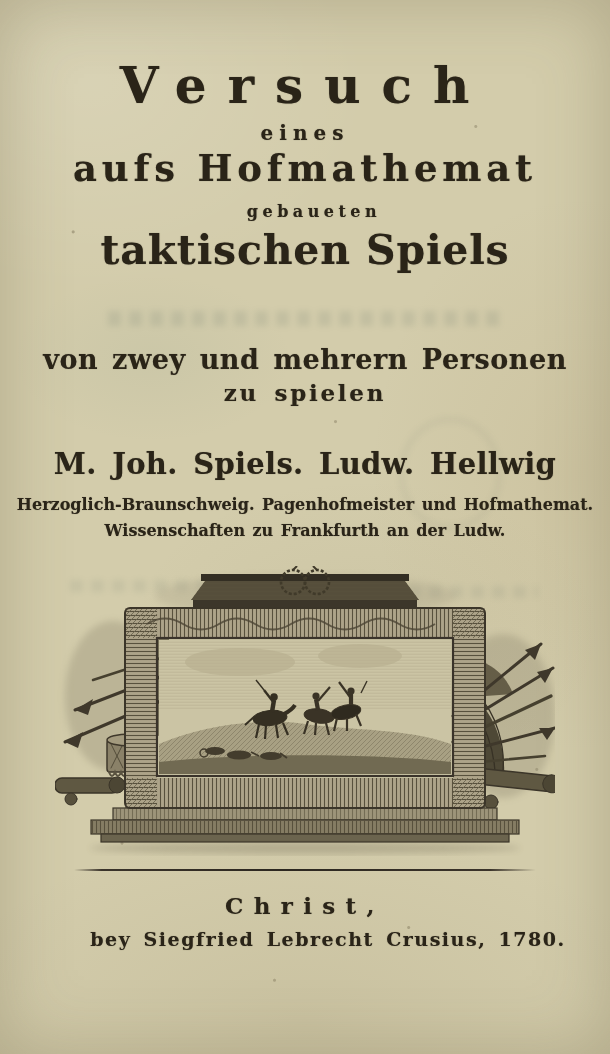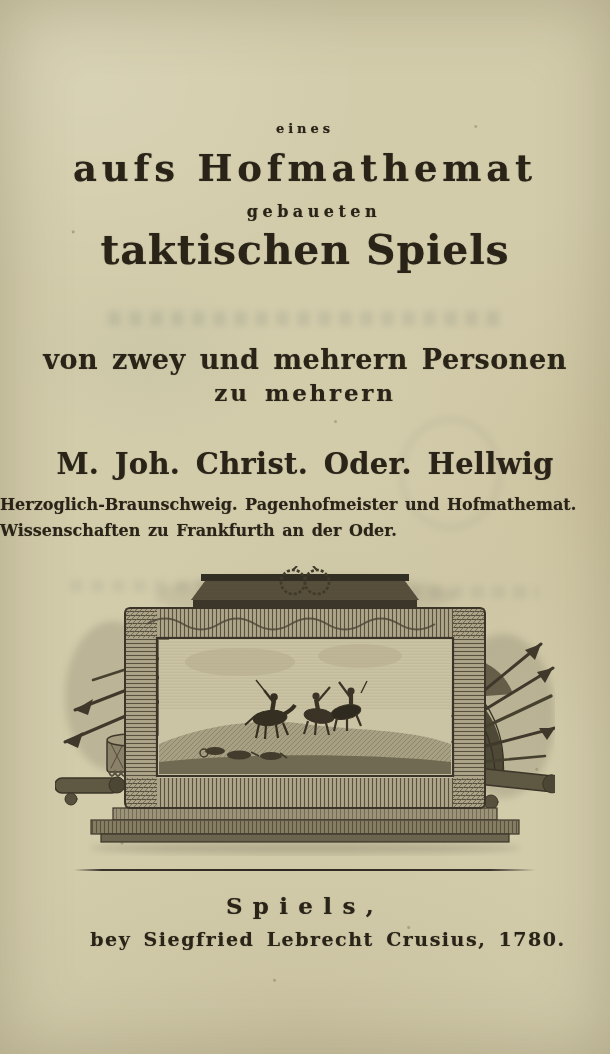--- a/index.html
+++ b/index.html
@@ -27,29 +27,29 @@
       radial-gradient(circle 1.5px at 33% 64%, rgba(90,80,55,.28) 0 1px, transparent 2px),
       radial-gradient(circle 1.5px at 67% 88%, rgba(90,80,55,.32) 0 1px, transparent 2px),
       radial-gradient(circle 1.5px at 88% 73%, rgba(90,80,55,.30) 0 1px, transparent 2px),
       radial-gradient(circle 1.5px at 45% 93%, rgba(90,80,55,.30) 0 1px, transparent 2px),
       radial-gradient(circle 1px at 55% 40%, rgba(90,80,55,.30) 0 1px, transparent 2px),
       radial-gradient(circle 1px at 20% 80%, rgba(90,80,55,.30) 0 1px, transparent 2px);
   }
   .txt{position:absolute;left:0;width:100%;text-align:center;white-space:nowrap;
        font-weight:bold;text-shadow:0 0 1px rgba(42,36,24,.45);}
   .t-versuch   {top:56px;  font-size:50px; letter-spacing:.42em;}
-  .t-eines     {top:121px; font-size:13px; letter-spacing:.30em;}
+  .t-eines     {top:121px; font-size:20px; letter-spacing:.30em;}
   .t-schach    {top:146px; font-size:37px; letter-spacing:.13em;}
   .t-gebaueten {top:202px; font-size:16px; letter-spacing:.28em;padding-left:9px;}
   .t-taktisch  {top:226px; font-size:41px; letter-spacing:.02em;}
   .t-personen  {top:344px; font-size:27px; letter-spacing:.02em; word-spacing:.15em;}
   .t-spielen   {top:379px; font-size:23px; letter-spacing:.12em; word-spacing:.2em;}
   .t-von       {top:428px; font-size:15px; letter-spacing:.25em;}
   .t-author    {top:447px; font-size:29px; letter-spacing:.01em; word-spacing:.18em;}
-  .creds       {position:absolute;top:492px;left:0;width:100%;text-align:left;
+  .creds       {position:absolute;top:492px;left:0;width:100%;text-align:center;
                 font-weight:bold;font-size:16px;line-height:26px;
                 text-shadow:0 0 1px rgba(42,36,24,.4);}
   .creds div   {white-space:nowrap;word-spacing:.12em;}
   .t-city      {top:892px; font-size:23px; letter-spacing:.45em;}
   .t-publisher {top:928px; font-size:19px; letter-spacing:.08em; word-spacing:.22em;padding-left:23px;}
   .rule{
     position:absolute;top:869px;left:74px;width:462px;height:2px;
     background:linear-gradient(to right, rgba(47,42,32,0) 0%, #3a332a 6%, #2c2720 45%, #3a332a 90%, rgba(47,42,32,0) 100%);
     border-radius:1px;
   }
@@ -64,32 +64,33 @@
 </style>
 </head>
 <body>
 
 <div class="page">
   <div class="speckle"></div>
 
   <div class="ghost ghost1"></div>
   <div class="stain"></div>
 
+  <div class="txt t-versuch">Versuch</div>
   <div class="txt t-eines">eines</div>
   <div class="txt t-schach">aufs Hofmathemat</div>
   <div class="txt t-gebaueten">gebaueten</div>
   <div class="txt t-taktisch">taktischen Spiels</div>
   <div class="txt t-personen">von zwey und mehrern Personen</div>
-  <div class="txt t-spielen">zu mehrern</div>
-
-  <div class="txt t-author">M. Joh. Christ. Oder. Hellwig</div>
+  <div class="txt t-spielen">zu spielen</div>
+
+  <div class="txt t-author">M. Joh. Spiels. Ludw. Hellwig</div>
 
   <div class="creds">
     <div>Herzoglich-Braunschweig. Pagenhofmeister und Hofmathemat.</div>
-    <div>Wissenschaften zu Frankfurth an der Oder.</div>
+    <div>Wissenschaften zu Frankfurth an der Ludw.</div>
   </div>
 
   <div class="ghost ghost2"></div>
   <div class="ghost ghost3"></div>
 
   <svg class="vignette" viewBox="0 0 500 300" aria-label="Engraved vignette: stone monument with laurel wreath framing a cavalry battle scene, flanked by trophies of spears, flags, a drum and cannons">
     <defs>
       <pattern id="vh" width="4" height="4" patternUnits="userSpaceOnUse">
         <line x1="1.5" y1="0" x2="1.5" y2="4" stroke="#58513d" stroke-width="1.1"></line>
       </pattern>
@@ -232,15 +233,15 @@
       <rect x="70" y="212" width="32" height="30" fill="url(#dh)"></rect>
       <rect x="398" y="212" width="32" height="30" fill="url(#dh)"></rect>
       <rect x="70" y="42" width="360" height="200" rx="5" fill="none" stroke="#3b3529" stroke-width="2"></rect>
       <rect x="102" y="72" width="296" height="138" fill="none" stroke="#3a332a" stroke-width="2.2"></rect>
       <path d="M92,58 q18,-11 36,0 q18,11 36,0 q18,-11 36,0 q18,11 36,0 q18,-11 36,0 q18,11 36,0 q18,-11 36,0 q18,11 36,0" fill="none" stroke="#4c4534" stroke-width="2" opacity="0.8"></path>
     </g>
   </svg>
 
   <div class="rule"></div>
 
-  <div class="txt t-city">Spiels,</div>
+  <div class="txt t-city">Christ,</div>
   <div class="txt t-publisher">bey Siegfried Lebrecht Crusius, 1780.</div>
 </div>
 
 </body></html>

